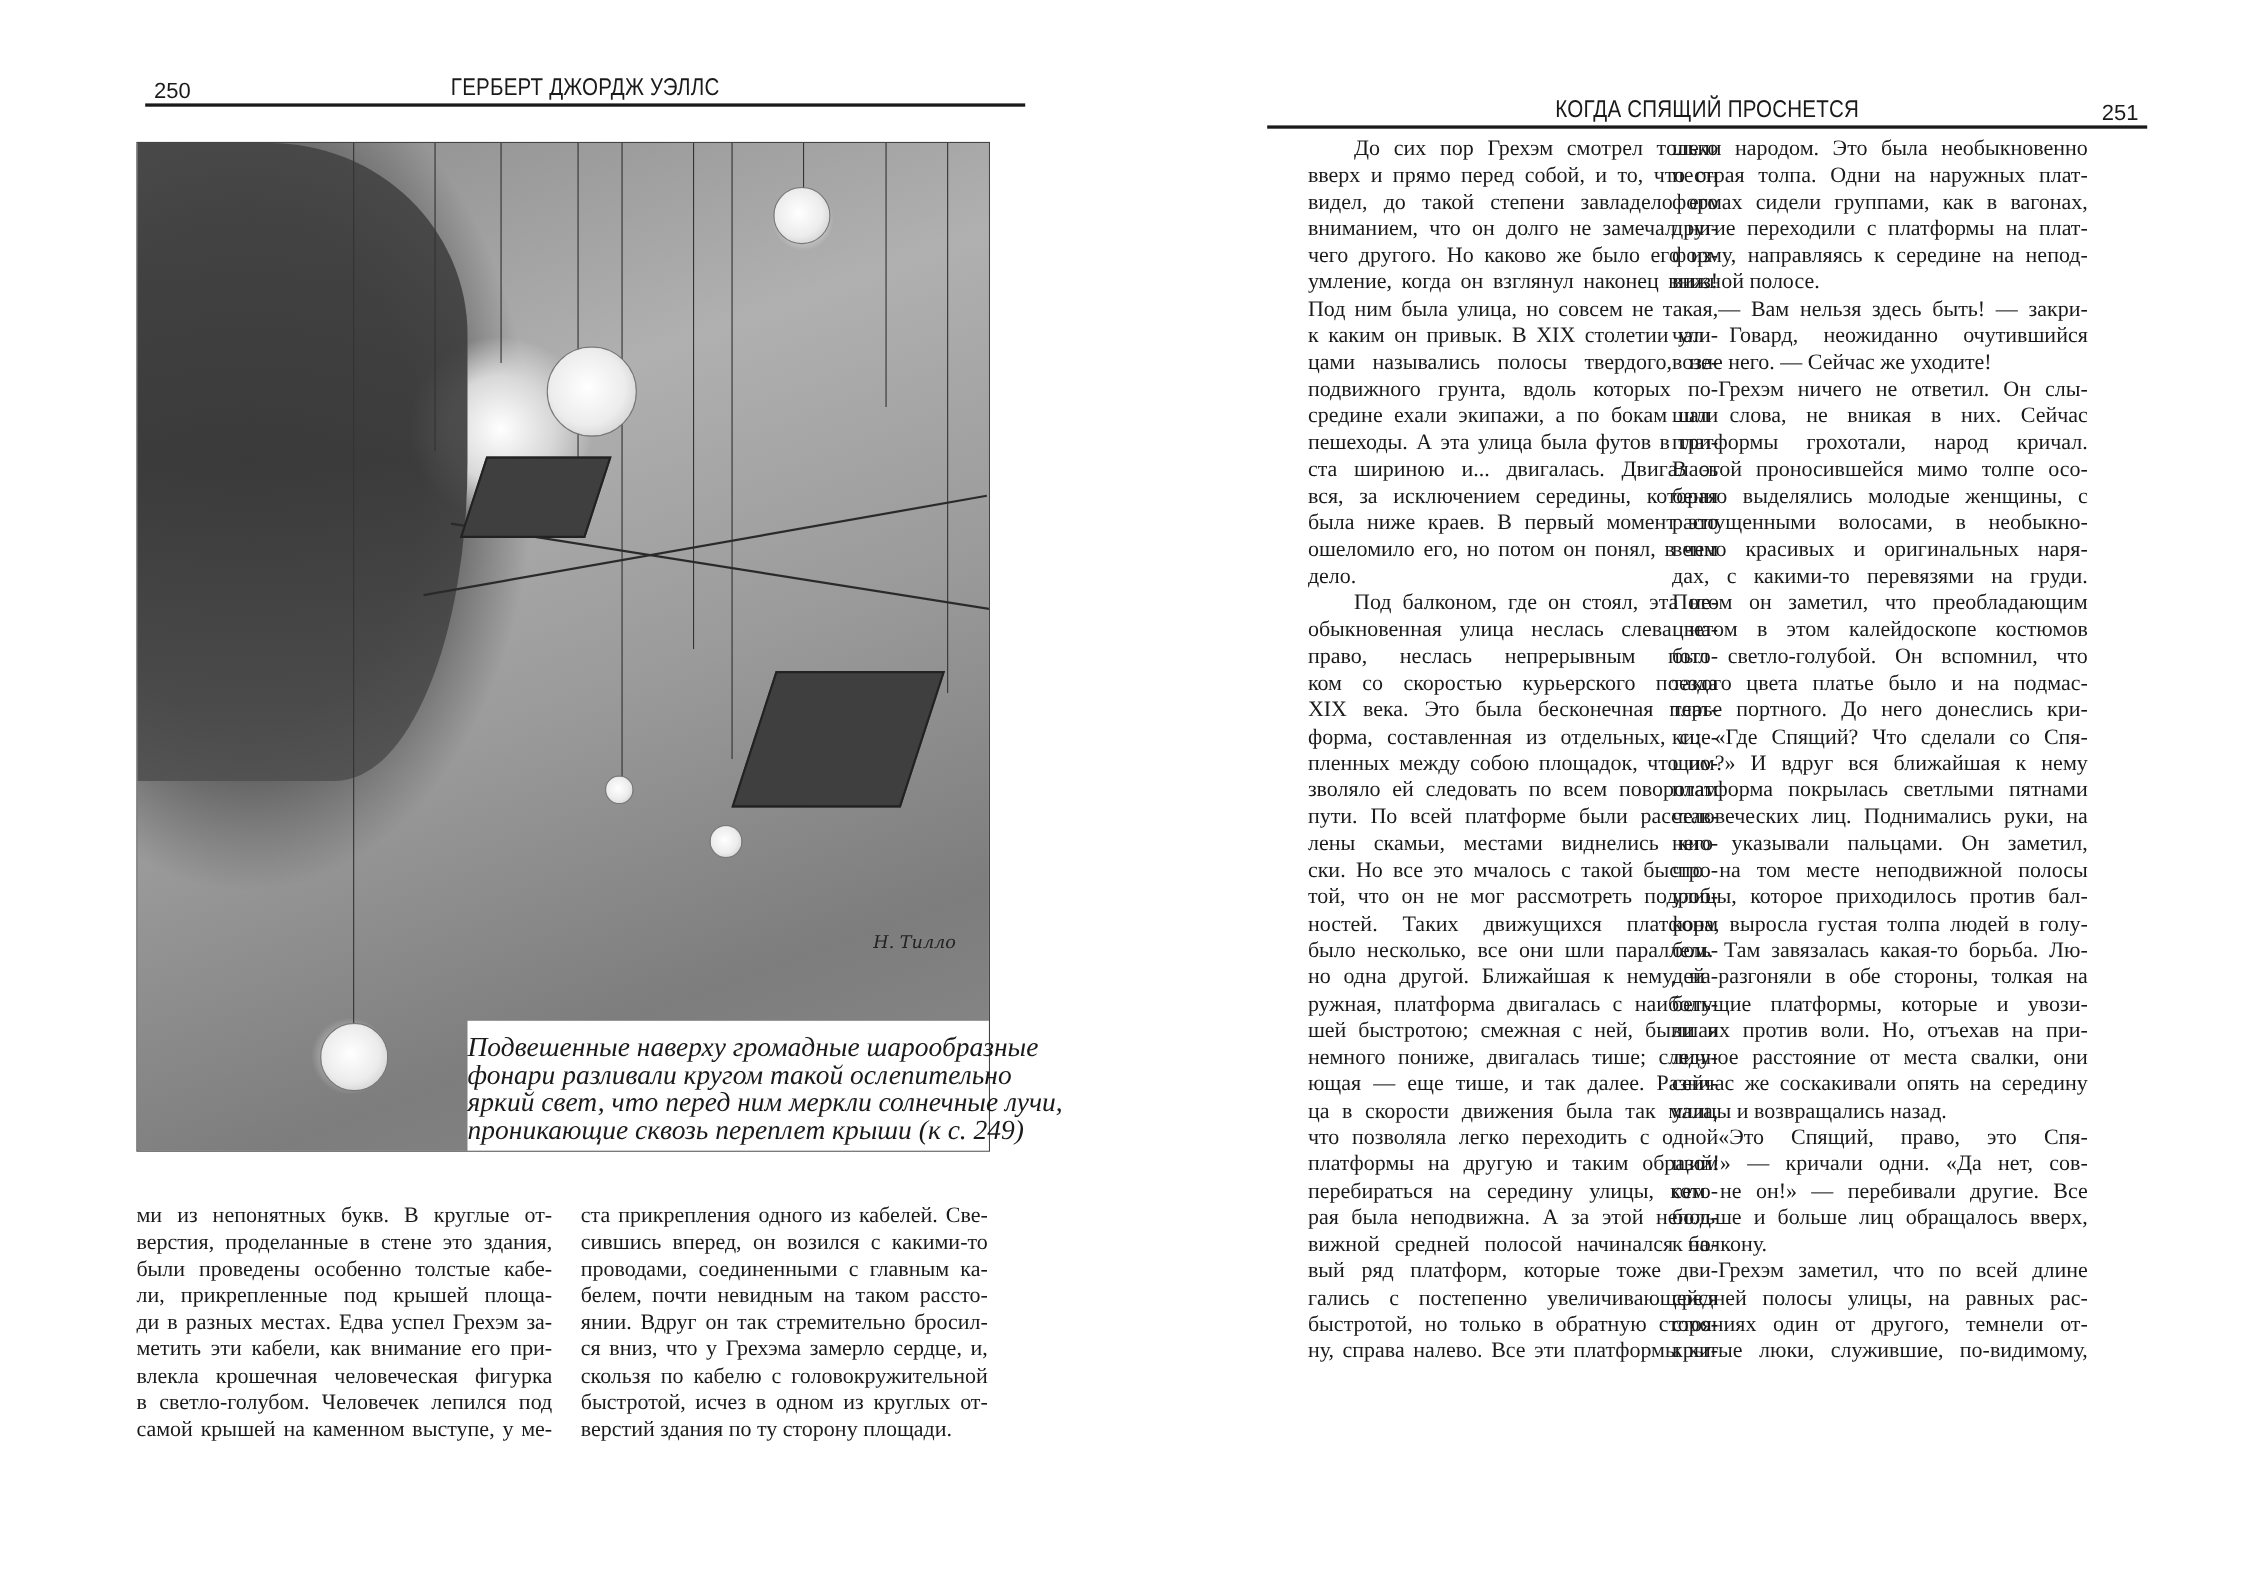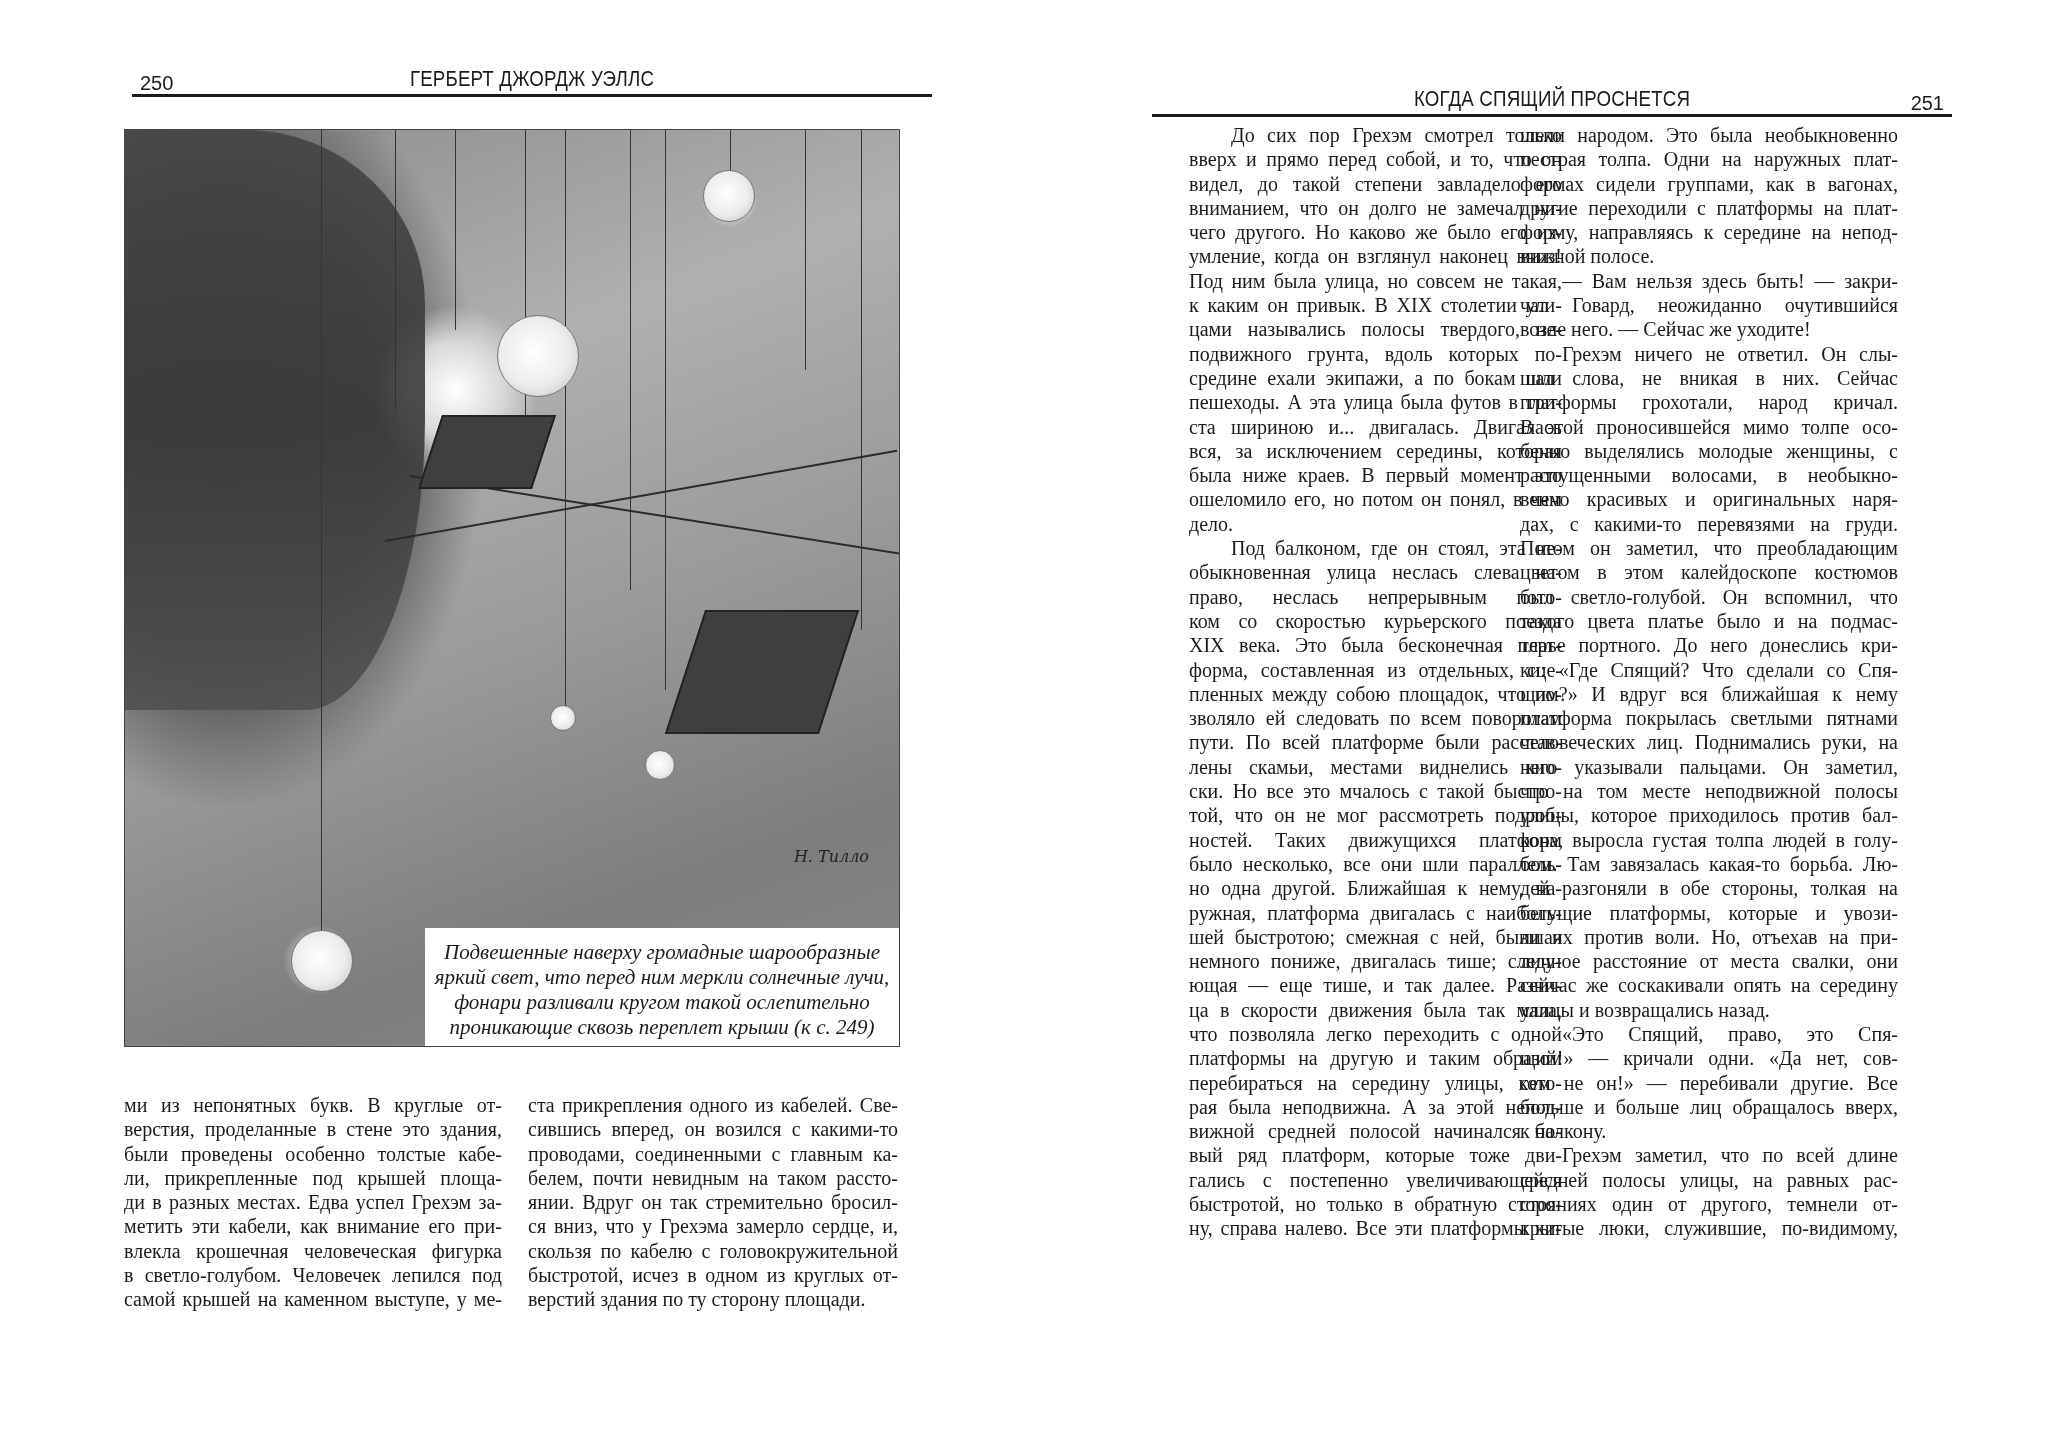--- a/index.html
+++ b/index.html
@@ -25,21 +25,21 @@
         linear-gradient(160deg, #8c8c8c 0%, #b0b0b0 30%, #9a9a9a 55%, #7d7d7d 80%, #8a8a8a 100%);
     }
     .illus-balcony { position: absolute; left: 0; top: 0; width: 300px; height: 580px; background: linear-gradient(180deg, #444 0%, #3a3a3a 50%, #505050 100%); border-radius: 0 60% 40% 0 / 0 30% 50% 0; opacity: 0.9; }
     .illus-line { position: absolute; width: 1px; background: #333; top: 0; }
     .illus-cable { position: absolute; height: 2px; background: #2a2a2a; transform-origin: left center; }
     .illus-lamp { position: absolute; border-radius: 50%; background: radial-gradient(circle at 45% 45%, #ffffff 0%, #ececec 55%, #bdbdbd 100%); border: 1px solid #777; }
     .illus-hole { position: absolute; background: #3f3f3f; border: 2px solid #222; }
     .illus-signature { position: absolute; right: 30px; bottom: 180px; font-family: "DejaVu Serif", serif; font-style: italic; font-size: 16px; color: #222; }
 
     .caption-box { position: absolute; left: 425px; top: 928px; width: 474px; height: 118px; background: #ffffff; }
-    .caption { position: absolute; left: 0; right: 0; top: 12px; text-align: center; font-family: "Liberation Serif", serif; font-style: italic; font-size: 21px; line-height: 25px; color: #1a1a1a; }
+    .caption { position: absolute; left: 0; right: 0; top: 12px; text-align: center; font-family: "Liberation Serif", serif; font-style: italic; font-size: 25px; line-height: 25px; color: #1a1a1a; }
     .caption span { display: block; white-space: nowrap; }
 
     .text-col { position: absolute; font-family: "Liberation Serif", serif; font-size: 20px; line-height: 24.3px; color: #1a1a1a; }
     .text-col .ln { display: block; white-space: nowrap; text-align: justify; text-align-last: justify; height: 24.3px; }
     .text-col .ln.last { text-align-last: left; }
     .text-col .ln.indent { padding-left: 42px; }
 
     .col-l1 { left: 124px; top: 1093px; width: 378px; }
     .col-l2 { left: 528px; top: 1093px; width: 370px; }
     .col-r1 { left: 1189px; top: 123px; width: 373px; }
@@ -75,22 +75,22 @@
     <div class="illus-lamp" style="left:520px;top:620px;width:28px;height:28px;"></div>
     <div class="illus-lamp" style="left:700px;top:490px;width:24px;height:24px;"></div>
     <div class="illus-hole" style="left:560px;top:480px;width:150px;height:120px;transform:skewX(-18deg);"></div>
     <div class="illus-hole" style="left:305px;top:285px;width:110px;height:70px;transform:skewX(-18deg);"></div>
     <span class="illus-signature">Н. Тилло</span>
   </div>
 
   <div class="caption-box">
     <div class="caption">
       <span>Подвешенные наверху громадные шарообразные</span>
+      <span>фонари разливали кругом такой ослепительно</span>
       <span>яркий свет, что перед ним меркли солнечные лучи,</span>
-      <span>фонари разливали кругом такой ослепительно</span>
       <span>проникающие сквозь переплет крыши (к с. 249)</span>
     </div>
   </div>
 
   <div class="text-col col-l1">
     <span class="ln">ми из непонятных букв. В круглые от-</span>
     <span class="ln">верстия, проделанные в стене это здания,</span>
     <span class="ln">были проведены особенно толстые кабе-</span>
     <span class="ln">ли, прикрепленные под крышей площа-</span>
     <span class="ln">ди в разных местах. Едва успел Грехэм за-</span>

